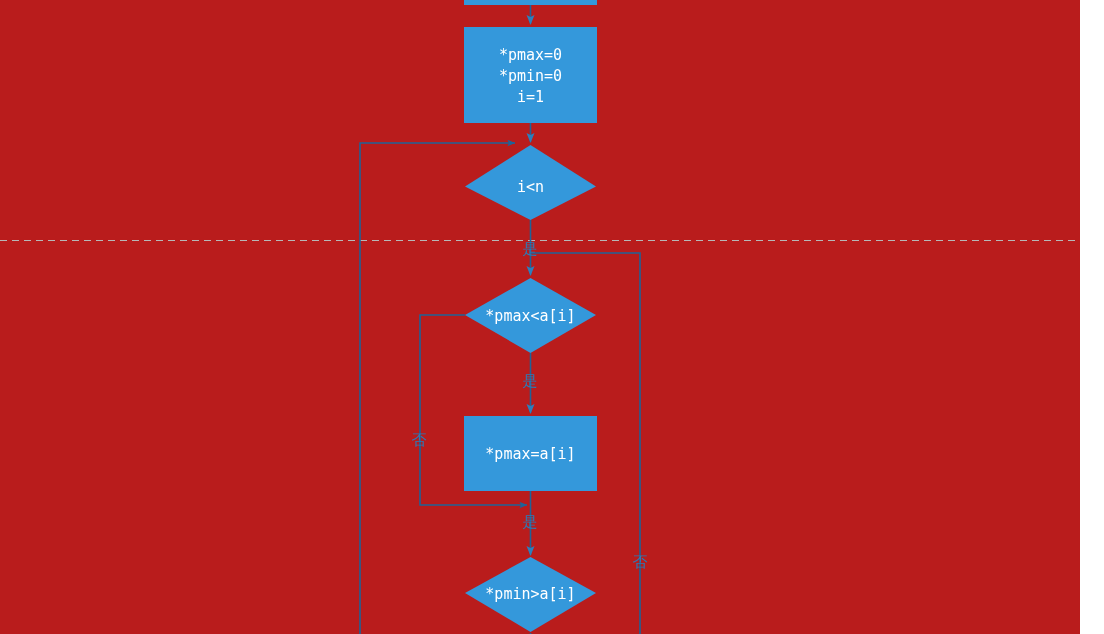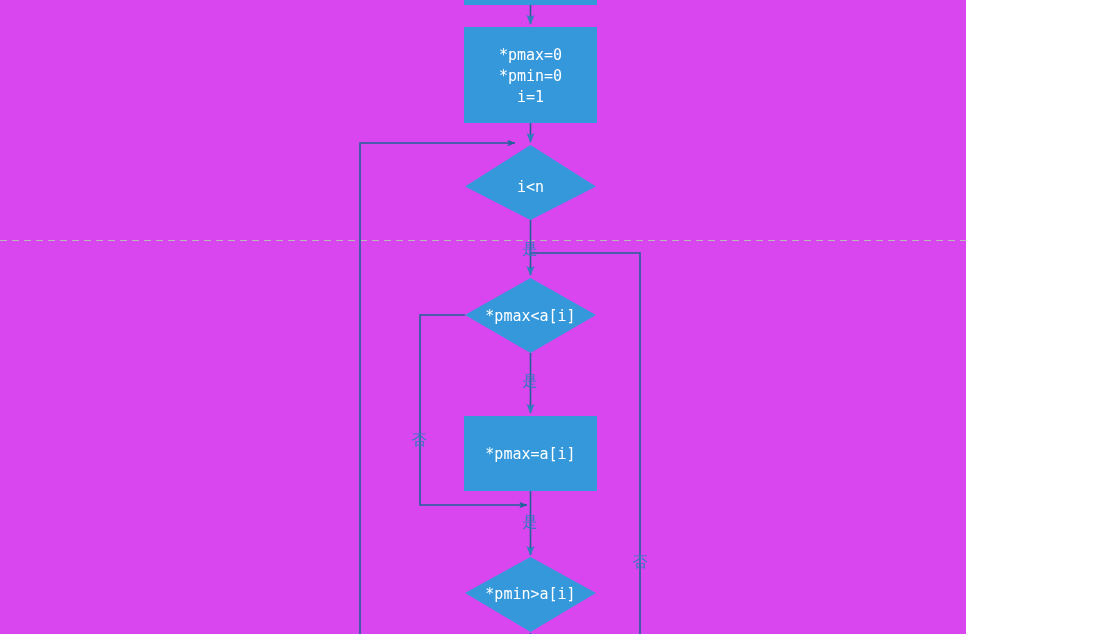--- a/index.html
+++ b/index.html
@@ -6,23 +6,23 @@
   html, body {
     margin: 0;
     padding: 0;
     background: #ffffff;
   }
   body {
     font-family: "DejaVu Sans Mono", "Liberation Mono", monospace;
   }
   #canvas {
     position: relative;
-    width: 966px;
+    width: 1080px;
     height: 634px;
-    background: #d946ef;
+    background: #b91c1c;
     overflow: hidden;
   }
   #flow-svg {
     position: absolute;
     top: 0;
     left: 0;
     width: 1104px;
     height: 634px;
     display: block;
   }

